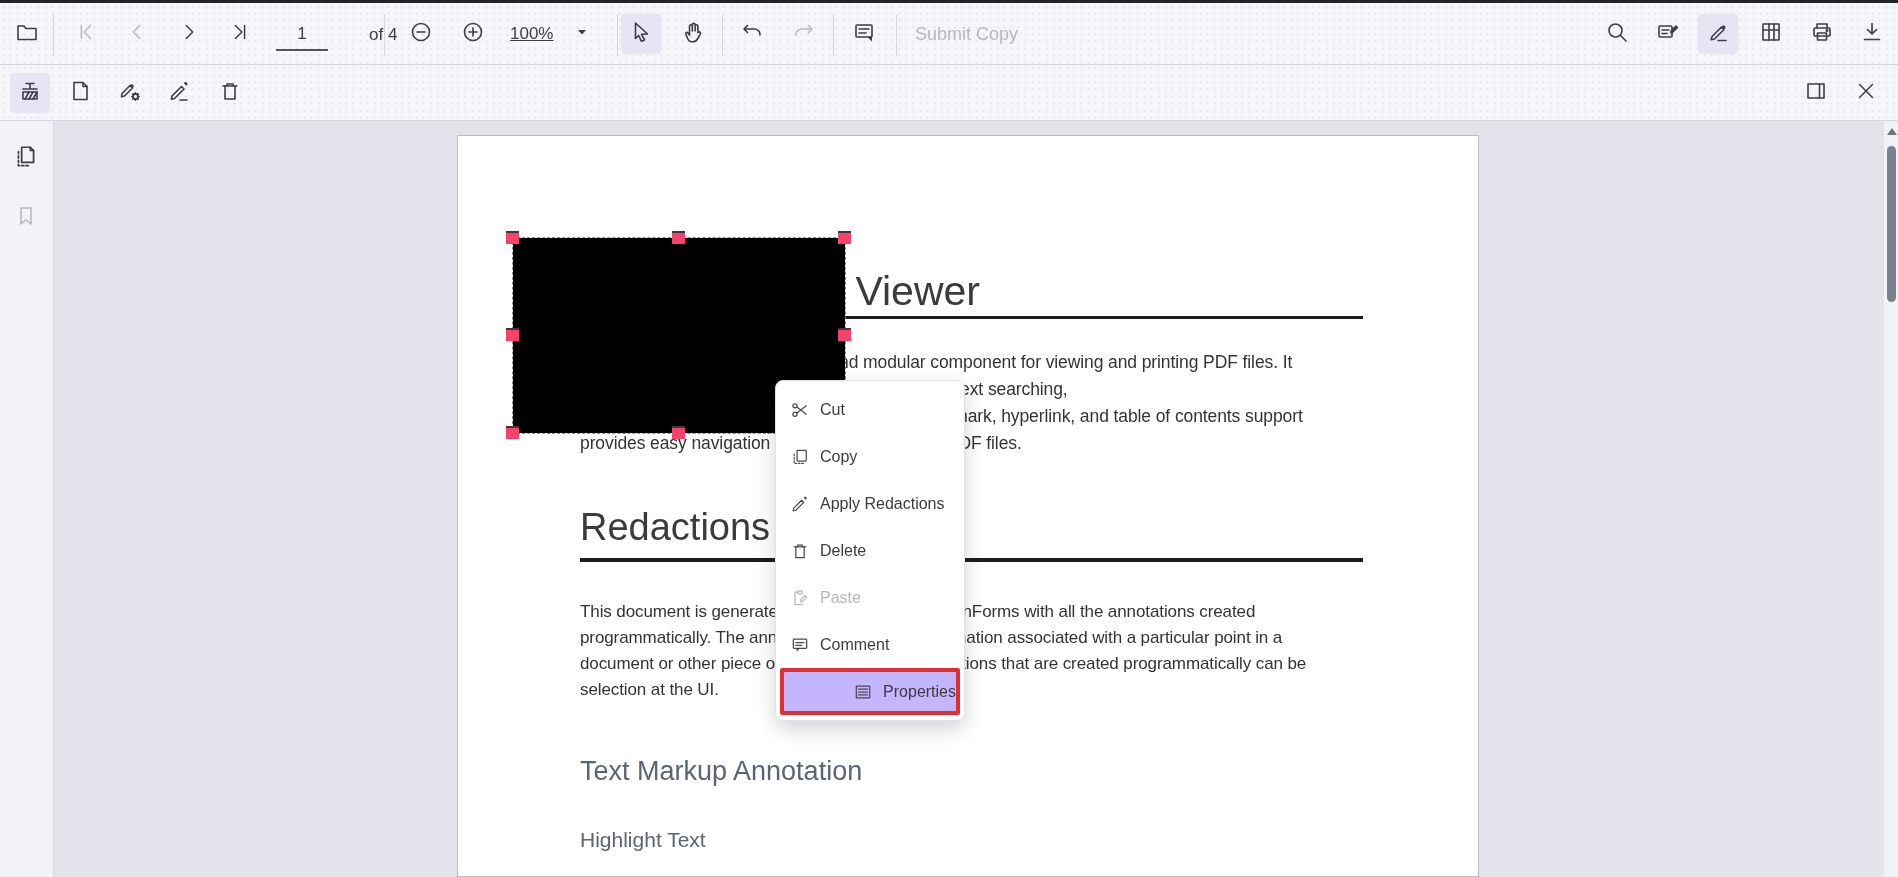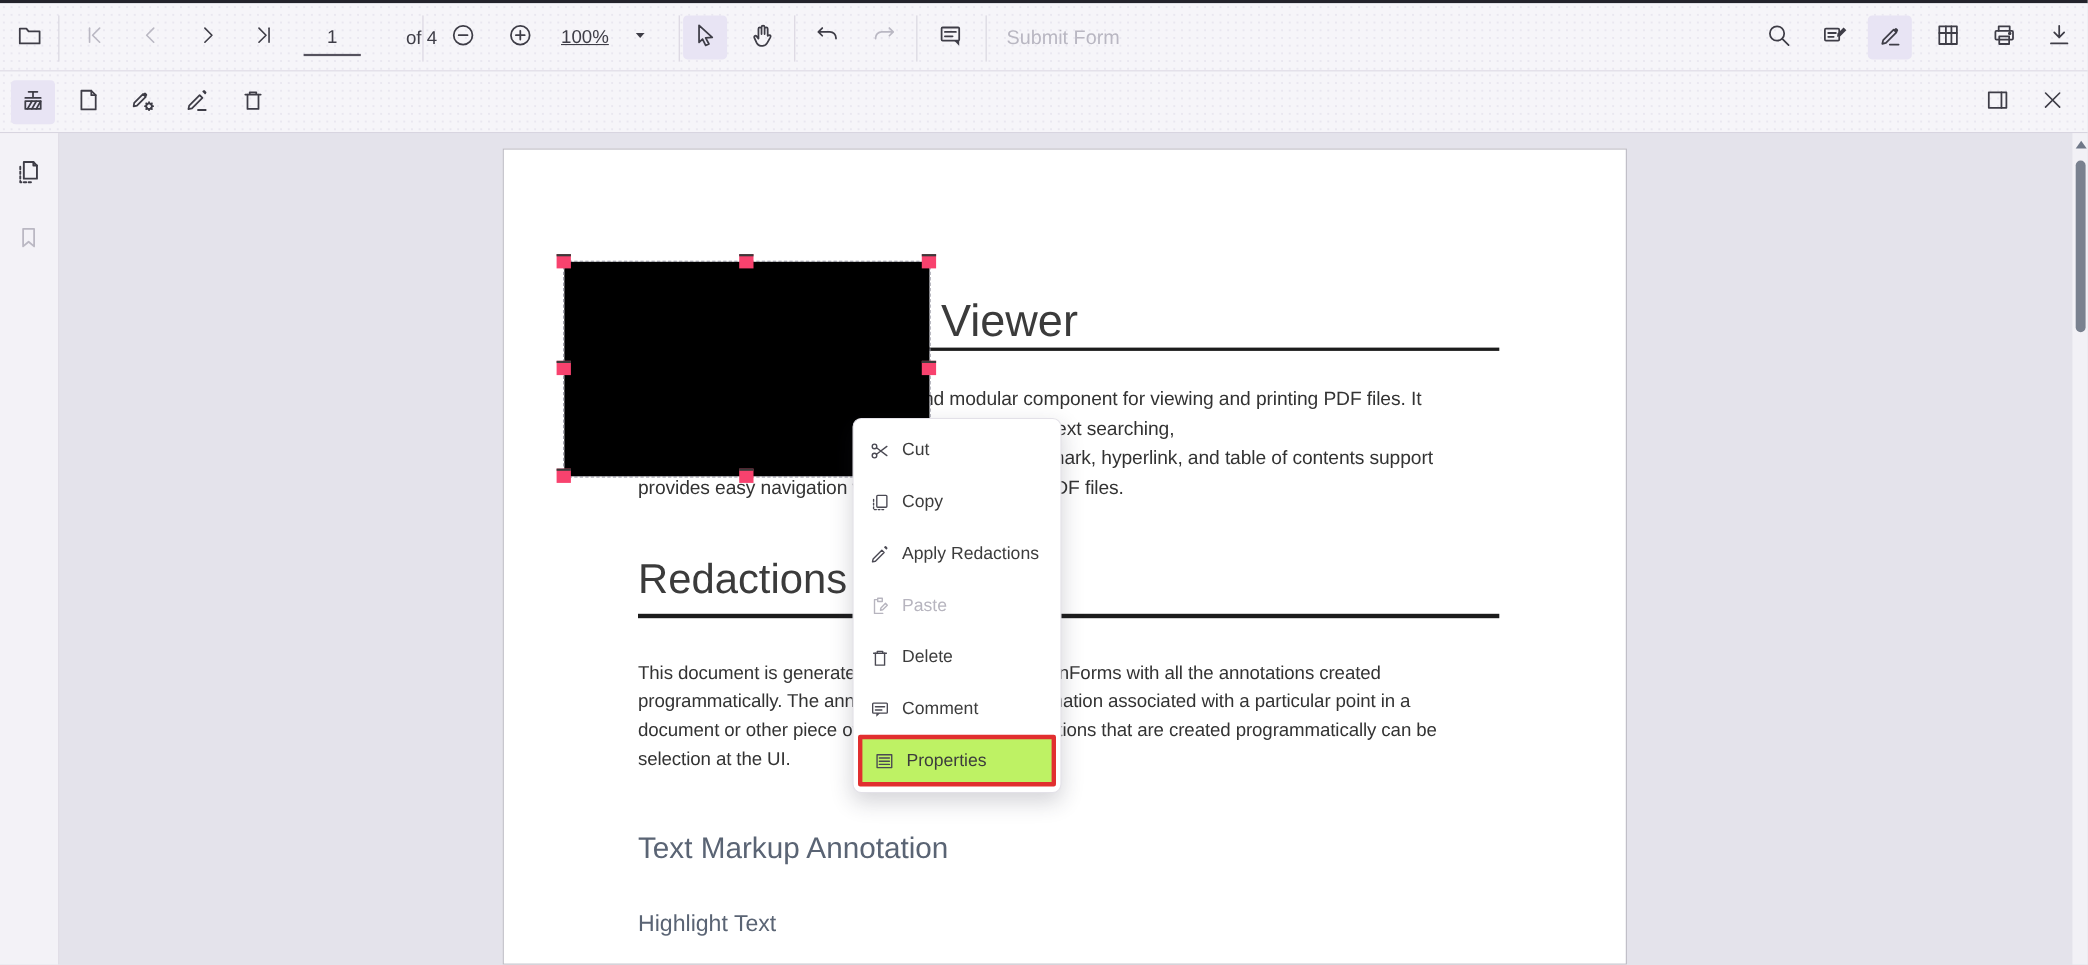--- a/index.html
+++ b/index.html
@@ -23,21 +23,21 @@
   #redact-box{position:absolute;left:513px;top:238px;width:332px;height:195px;background:#000;outline:1px dashed #8b8b98;z-index:20;}
   .handle{position:absolute;width:13px;height:13px;background:#f8426e;border-top:2px solid #3a3a3a;box-sizing:border-box;z-index:22;}
   
   #ctx{position:absolute;left:775px;top:380px;width:190px;height:341px;background:#fff;border:1px solid #e3e1e8;border-radius:8px;
        box-shadow:0 8px 20px rgba(40,40,60,.20);z-index:50;padding-top:5px;box-sizing:border-box;}
   .mi{display:flex;align-items:center;height:47px;padding-left:13px;cursor:pointer;font-size:16px;color:#3c3c3c;box-sizing:border-box;}
   .mi .mic{width:22px;height:22px;margin-right:9px;display:flex;align-items:center;justify-content:center;}
   .mi svg{stroke:#4a4953;fill:none;stroke-width:1.5;stroke-linecap:round;stroke-linejoin:round;}
   .mi.dis{color:#b7b5bf;}
   .mi.dis svg{stroke:#b7b5bf;}
-  .mi.hl{border:4px solid #e12f2f;background:#bef264;margin:0 4px;padding-left:9px;border-radius:2px;}
+  .mi.hl{border:4px solid #e12f2f;background:#c4b5fd;margin:0 4px;padding-left:9px;border-radius:2px;justify-content:flex-end;}
   
   #sbtrack{position:absolute;left:1884px;top:121px;width:14px;height:756px;background:#f2f1f6;}
   #sbthumb{position:absolute;left:1887px;top:146px;width:9px;height:156px;background:#79818f;border-radius:5px;}
   #sbarrow{position:absolute;left:1887px;top:128px;width:0;height:0;border-left:5px solid transparent;border-right:5px solid transparent;border-bottom:7px solid #6f7888;}
   .hrule{position:absolute;background:#1c1c1c;z-index:5;}
   .headtxt{position:absolute;color:#3b3b3b;white-space:nowrap;z-index:4;}
   .subhead{position:absolute;color:#5a6474;white-space:nowrap;}
 </style>
 </head>
 <body>
@@ -134,21 +134,21 @@
       <span><svg width="24" height="24" viewBox="0 0 24 24">
             <rect x="4" y="5" width="16" height="12" rx="1"></rect>
             <path d="M7 9 h10 M7 13 h7"></path>
             <path class="fillme" d="M20 17 v4.5 l-4.5-4.5 z"></path>
           </svg></span>
     </div>
 
     <div class="vdiv" style="left:896px;"></div>
 
     <div class="abs" style="left:915px;top:14px;height:34px;display:flex;align-items:center;cursor:default;">
-      <span style="font-size:18px;" class="graytext">Submit Form</span>
+      <span style="font-size:18px;" class="graytext">Submit Copy</span>
     </div>
 
     <div class="ic" style="left:1597px;top:11px;">
       <span><svg width="24" height="24" viewBox="0 0 24 24">
             <circle cx="10.5" cy="10.5" r="6.5"></circle>
             <path d="M15.3 15.3 L21 21"></path>
           </svg></span>
     </div>
     <div class="ic" style="left:1648px;top:11px;">
       <span><svg width="24" height="24" viewBox="0 0 24 24">
@@ -302,37 +302,37 @@
     </div>
     <div class="mi">
       <span class="mic">
           <svg width="20" height="20" viewBox="0 0 24 24">
             <path d="M4.5 17 L14 7.5 l2.5 2.5 L7 19.5 l-3.2.7 z"></path>
             <path class="fillme" style="fill:#4a4953" d="M16.3 4.2 l2.6 2.6 1-1 a1 1 0 0 0 0-1.4 l-1.2-1.2 a1 1 0 0 0-1.4 0 z"></path>
           </svg>
         </span>
       <span>Apply Redactions</span>
     </div>
+    <div class="mi">
+      <span class="mic">
+          <svg width="20" height="20" viewBox="0 0 24 24">
+            <path d="M5 7 h14 M9 7 V5 h6 v2"></path>
+            <path d="M7 7 V20 h10 V7"></path>
+          </svg>
+        </span>
+      <span>Delete</span>
+    </div>
     <div class="mi dis">
       <span class="mic">
           <svg width="20" height="20" viewBox="0 0 24 24">
             <path d="M9 5 H6 v15 h9 M9.5 3.5 h5 V7 h-5 z"></path>
             <path d="M13 14 l5-5 2 2 -5 5 -2.5.5 z"></path>
           </svg>
         </span>
       <span>Paste</span>
-    </div>
-    <div class="mi">
-      <span class="mic">
-          <svg width="20" height="20" viewBox="0 0 24 24">
-            <path d="M5 7 h14 M9 7 V5 h6 v2"></path>
-            <path d="M7 7 V20 h10 V7"></path>
-          </svg>
-        </span>
-      <span>Delete</span>
     </div>
     <div class="mi">
       <span class="mic">
           <svg width="20" height="20" viewBox="0 0 24 24">
             <rect x="4" y="5" width="16" height="11" rx="1"></rect>
             <path d="M7 9 h10 M7 12.5 h7"></path>
             <path class="fillme" style="fill:#4a4953" d="M8 16 v4 l4-4 z"></path>
           </svg>
         </span>
       <span>Comment</span>

